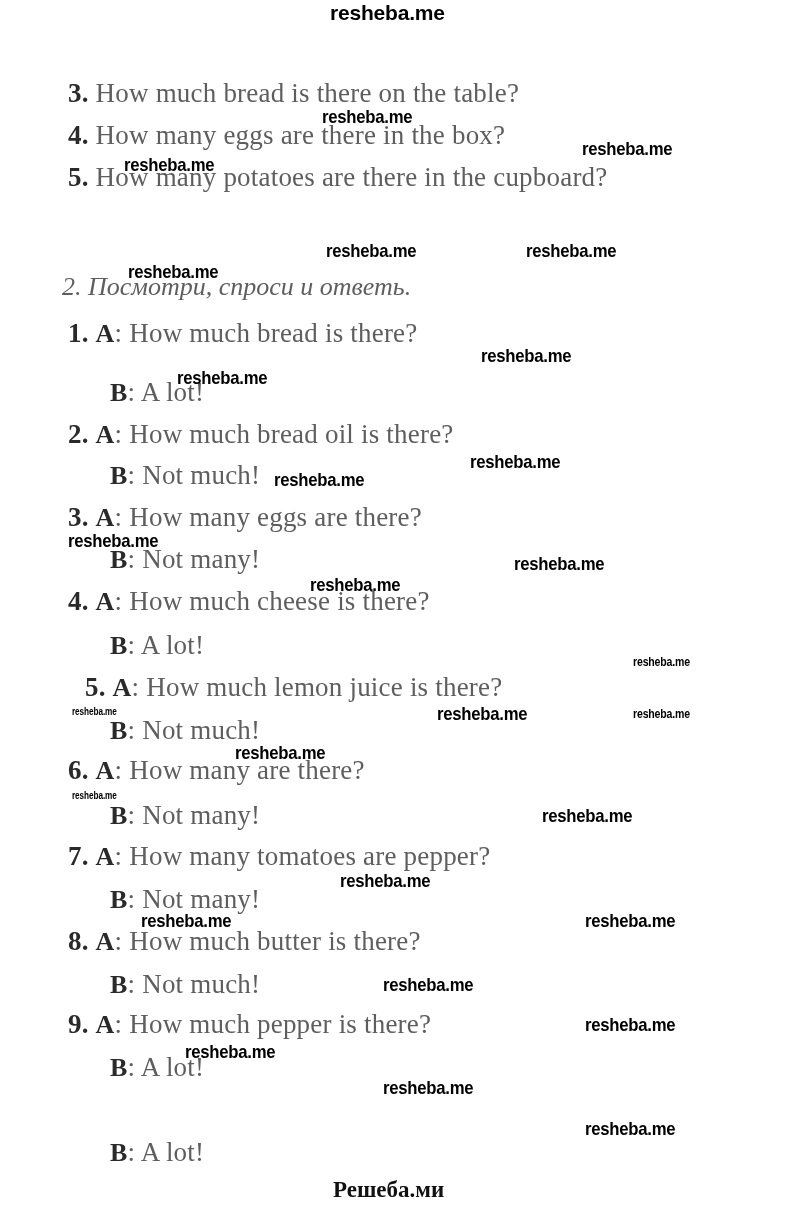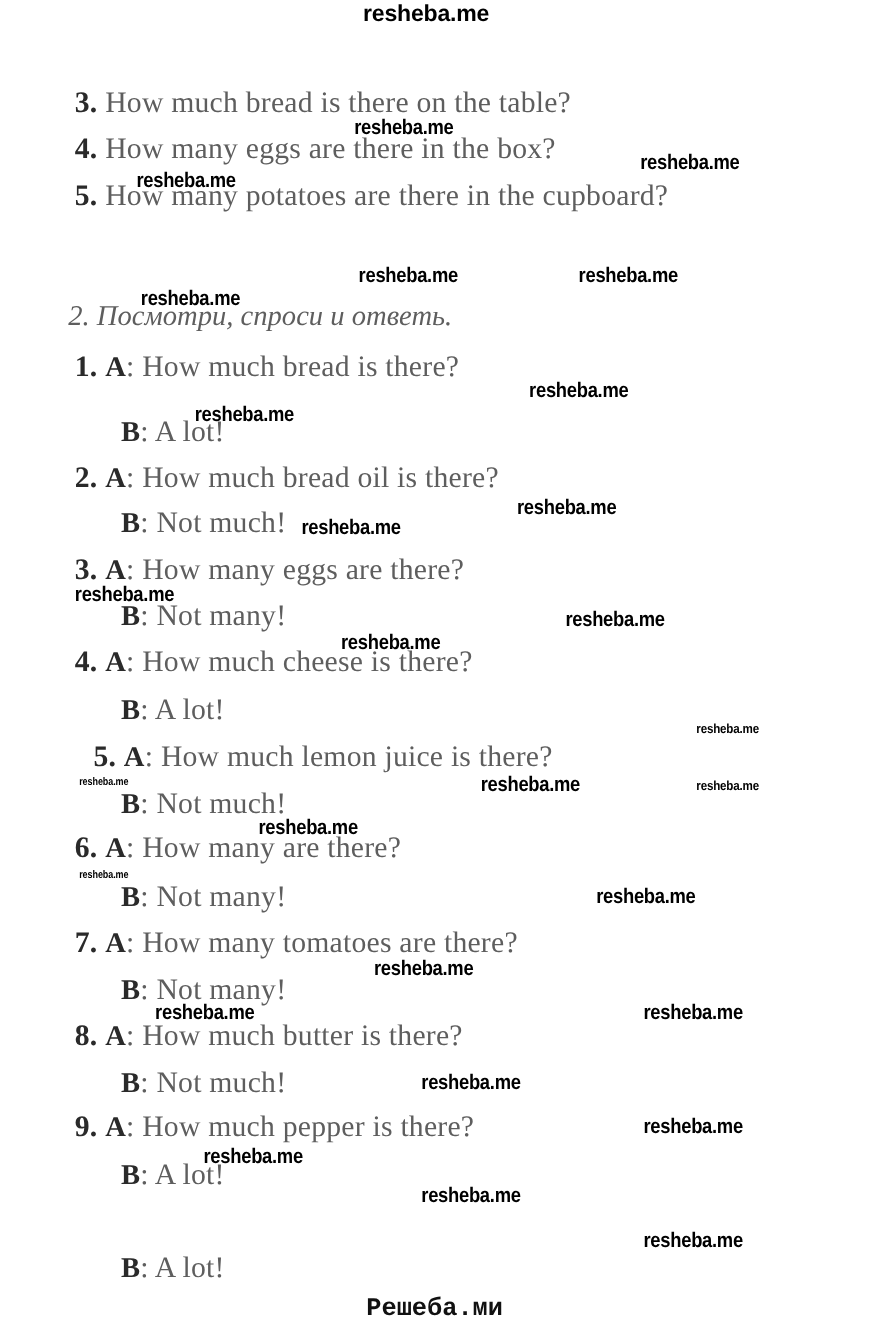--- a/index.html
+++ b/index.html
@@ -74,21 +74,21 @@
   }
   .wm-xs {
     font-size: 10px;
     transform: scaleX(0.82);
     letter-spacing: -0.1px;
   }
   .footer {
     position: absolute;
     white-space: nowrap;
     color: #111111;
-    font-family: Liberation Mono, monospace;
+    font-family: Liberation Serif, serif;
     font-weight: bold;
     font-size: 23px;
     line-height: 1;
   }
 </style>
 </head>
 <body>
 
 <div id="page">
 
@@ -166,21 +166,21 @@
     <span>How many are there?</span>
   </div>
   <div class="line" style="left:110px; top:802px;">
     <span class="spk">B</span><span>:</span>
     <span>Not many!</span>
   </div>
 
   <div class="line" style="left:68px; top:843px;">
     <span class="num">7.</span>
     <span class="spk">A</span><span>:</span>
-    <span>How many tomatoes are there?</span>
+    <span>How many tomatoes are pepper?</span>
   </div>
   <div class="line" style="left:110px; top:886px;">
     <span class="spk">B</span><span>:</span>
     <span>Not many!</span>
   </div>
 
   <div class="line" style="left:68px; top:928px;">
     <span class="num">8.</span>
     <span class="spk">A</span><span>:</span>
     <span>How much butter is there?</span>

